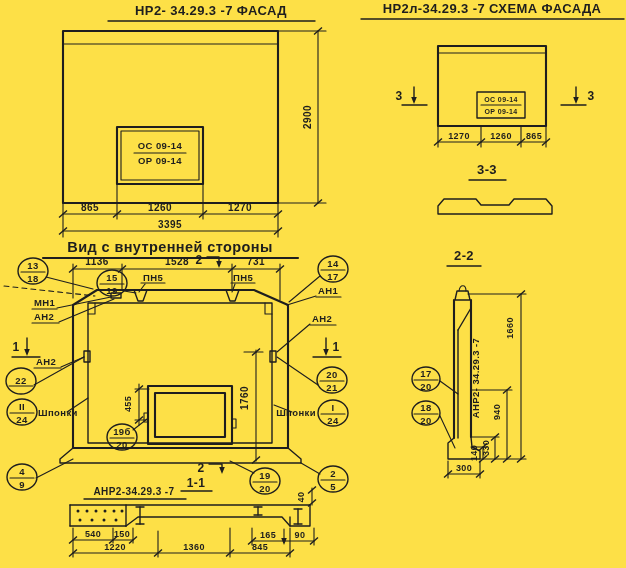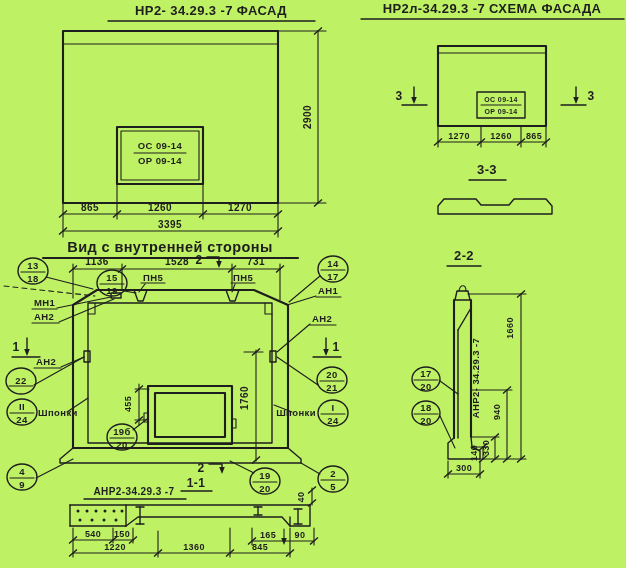--- a/index.html
+++ b/index.html
@@ -1,16 +1,16 @@
 <!DOCTYPE html>
 <html><head>
 <meta charset="utf-8">
 <style>
   html,body{margin:0;padding:0;background:#e8e6e0;}
-  #stage{width:626px;height:568px;background:#bef264;position:relative;overflow:hidden;}
+  #stage{width:626px;height:568px;background:#fde047;position:relative;overflow:hidden;}
   svg{display:block}
   .ln{stroke:#1e1e1e;fill:none;stroke-linecap:round;stroke-linejoin:round}
   .w1{stroke-width:1.1}.w14{stroke-width:1.4}.w2{stroke-width:2.1}
   .dash{stroke-dasharray:5 4}
   text{fill:#1e1e1e;font-family:"Liberation Sans",sans-serif;font-weight:bold;letter-spacing:.4px}
   .ttl{font-size:13px;text-anchor:middle}
   .big{font-size:14.5px;text-anchor:middle}
   .d{font-size:10px;text-anchor:middle}
   .ds{font-size:9px;text-anchor:middle}
   .lb{font-size:9.5px}

